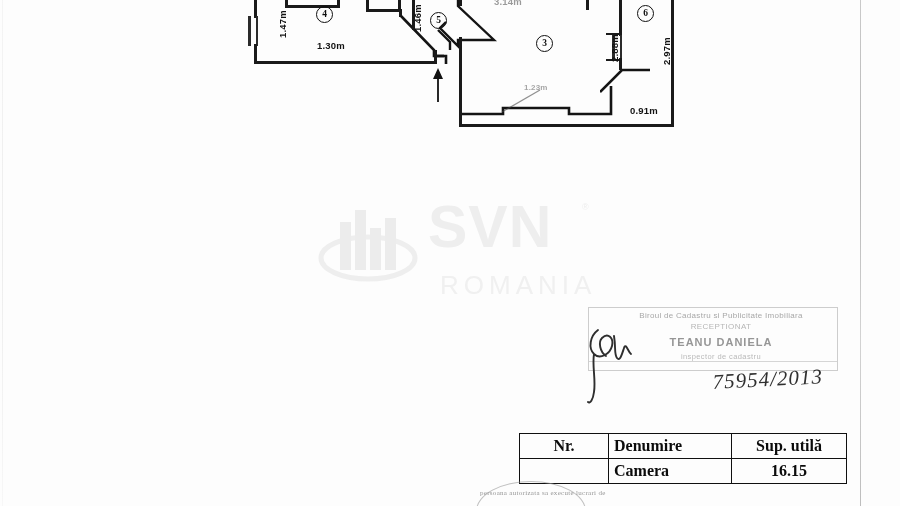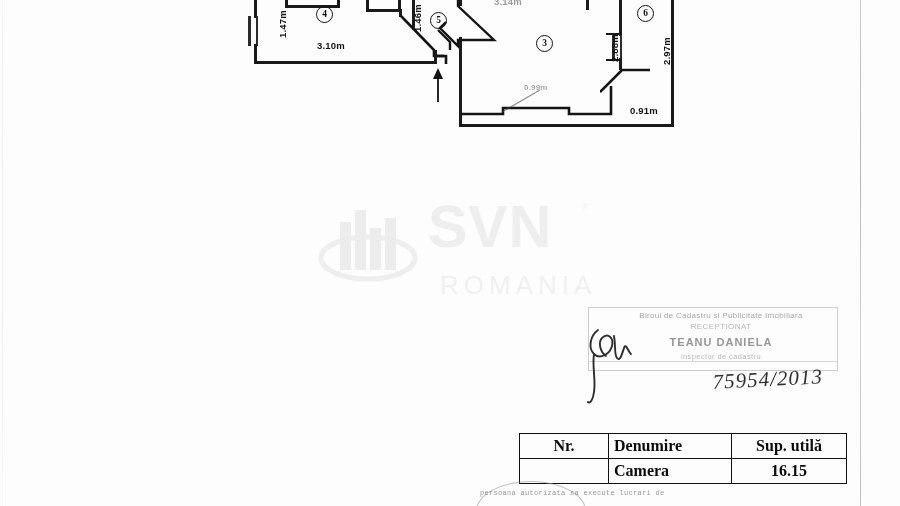--- a/index.html
+++ b/index.html
@@ -88,21 +88,21 @@
     transform:rotate(-3deg);transform-origin:left top;white-space:nowrap;
   }
 
   
   .roundstamp{
     position:absolute;left:476px;top:481px;width:108px;height:58px;
     border:1.2px solid #9a9a9a;border-radius:50%;opacity:.6;
   }
   .roundstamp-txt{
     position:absolute;left:480px;top:489px;width:100px;text-align:center;
-    font-size:7px;color:#7d7d7d;font-family:Liberation Mono, monospace;
+    font-size:7px;color:#7d7d7d;font-family:Liberation Serif, serif;
     letter-spacing:.3px;white-space:nowrap;opacity:.8;
   }
 
   
   .recap-title{
     position:absolute;left:567px;top:411px;width:260px;text-align:center;
     font-family:"Liberation Serif", serif;font-weight:700;
     font-size:18px;color:#0d0d0d;letter-spacing:.6px;
   }
   table.recap{
@@ -183,31 +183,31 @@
 
     <div class="roomno" style="left:316px;top:6px;">4</div>
     <div class="roomno" style="left:430px;top:12px;">5</div>
     <div class="roomno" style="left:536px;top:35px;">3</div>
     <div class="roomno" style="left:637px;top:5px;">6</div>
 
     <div class="dim clipped" style="left:494px;top:-4px;">3.14m</div>
 
     <div class="dim vert" style="left:277px;top:38px;">1.47m</div>
 
-    <div class="dim" style="left:317px;top:40px;">3.10m</div>
+    <div class="dim" style="left:317px;top:40px;">1.30m</div>
 
     <div class="dim vert" style="left:412px;top:32px;">1.46m</div>
 
     <div class="dim vert" style="left:609px;top:62px;">2.88m</div>
 
     <div class="dim vert" style="left:661px;top:65px;">2.97m</div>
 
     <div class="dim" style="left:630px;top:105px;">0.91m</div>
 
-    <div class="dim faint" style="left:524px;top:83px;">0.99m</div>
+    <div class="dim faint" style="left:524px;top:83px;">1.23m</div>
 
     <svg style="position:absolute;left:500px;top:88px;" width="60" height="26">
       <line x1="2" y1="24" x2="40" y2="2" stroke="#4a4a4a" stroke-width="1.3" opacity=".6"></line>
     </svg>
 
     <svg class="north-arrow" viewBox="0 0 12 34">
       <polygon points="6,0 11,11 6.9,11 6.9,34 5.1,34 5.1,11 1,11" fill="#121212"></polygon>
     </svg>
   </div>
 

